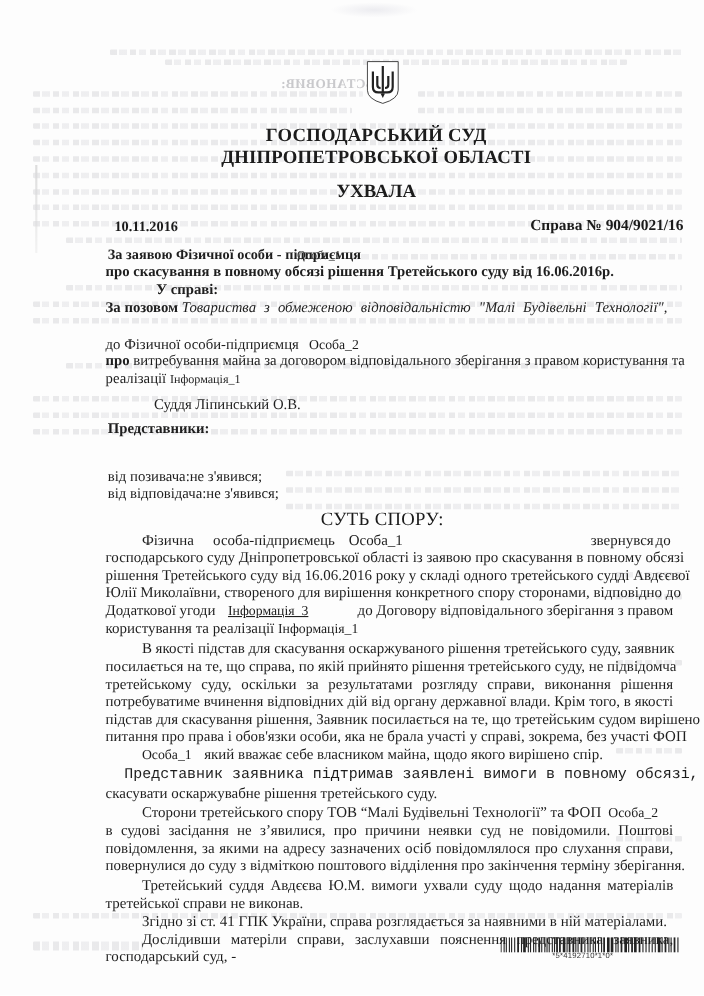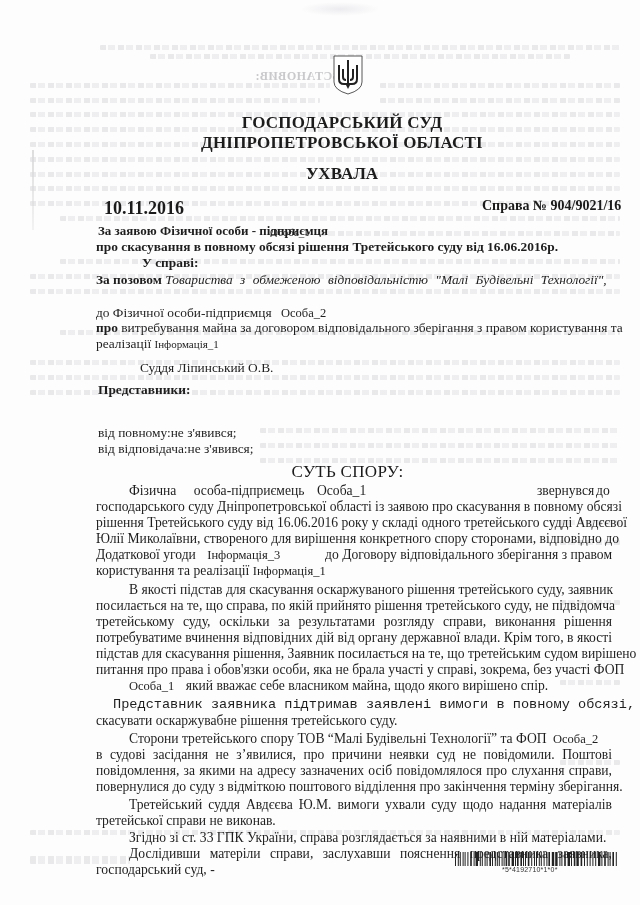--- a/index.html
+++ b/index.html
@@ -76,21 +76,21 @@
     .doc-type {
       position: absolute;
       top: 164px; left: 22px; width: 640px;
       text-align: center;
       font-weight: bold;
       font-size: 17px;
       color: #1c1c1c;
     }
     .date {
       position: absolute; left: 104px; top: 198px;
-      font-weight: bold; font-size: 18px;
+      font-weight: bold; font-size: 13px;
     }
     .case-no {
       position: absolute; left: 482px; top: 198px;
       font-weight: bold; font-size: 14px;
       white-space: nowrap;
     }
     .txt {
       position: absolute;
       font-size: 13.4px;
       line-height: 16px;
@@ -219,38 +219,38 @@
     <span class="b">про</span>
     <span>витребування майна  за договором відповідального зберігання з правом користування та</span>
   </div>
   <div class="txt" style="left:96px;top:336px;">
     <span>реалізації</span>
     <span class="small">Інформація_1</span>
   </div>
 
   <div class="txt" style="left:103px;top:360px;margin-left:37px;">Суддя  Ліпинський О.В.</div>
   <div class="txt b" style="left:98px;top:382px;">Представники:</div>
-  <div class="txt" style="left:98px;top:425px;">від повному:не з'явився;</div>
+  <div class="txt" style="left:98px;top:425px;">від позивача:не з'явився;</div>
   <div class="txt" style="left:98px;top:441px;">від відповідача:не з'явився;</div>
 
   <div class="heading-spor">СУТЬ СПОРУ:</div>
 
   <div class="txt" style="left:129px;top:483px;width:483px;font-size:13.6px;">
     <span>Фізична</span>
     <span style="margin-left:14px;">особа-підприємець</span>
     <span style="position:absolute;left:188px;">Особа_1</span>
     <span style="position:absolute;left:408px;">звернувся</span>
     <span style="position:absolute;left:467px;">до</span>
   </div>
   <div class="just" style="top:499px;">господарського суду Дніпропетровської області із заявою про скасування в повному обсязі</div>
   <div class="just" style="top:515px;">рішення Третейського суду від 16.06.2016 року у складі одного третейського судді Авдєєвої</div>
   <div class="just" style="top:531px;">Юлії Миколаївни, створеного для вирішення конкретного спору сторонами, відповідно до</div>
   <div class="txt" style="left:96px;top:547px;width:516px;font-size:13.6px;">
     <span>Додаткової угоди</span>
-    <span class="mid" style="margin-left:8px;">Інформація_3</span>
+    <span class="mid" style="margin-left:8px;text-decoration:underline;">Інформація_3</span>
     <span style="position:absolute;right:0;">до Договору відповідального зберігання з правом</span>
   </div>
   <div class="txt" style="left:96px;top:563px;font-size:13.6px;">
     <span>користування та реалізації</span>
     <span class="mid">Інформація_1</span>
   </div>
 
   <div class="just" style="top:582px;left:129px;width:483px;">В якості підстав для скасування оскаржуваного рішення третейського суду, заявник</div>
   <div class="just" style="top:598px;">посилається на те, що справа, по якій прийнято рішення третейського суду, не підвідомча</div>
   <div class="just" style="top:614px;">третейському суду, оскільки за результатами розгляду справи, виконання рішення</div>
@@ -269,21 +269,21 @@
     <span>Сторони третейського спору ТОВ “Малі Будівельні Технології” та ФОП</span>
     <span class="mid" style="margin-left:3px;">Особа_2</span>
   </div>
   <div class="just" style="top:747px;">в судові засідання не з’явилися, про причини неявки суд не повідомили. Поштові</div>
   <div class="just" style="top:763px;">повідомлення, за якими на адресу зазначених осіб повідомлялося про слухання справи,</div>
   <div class="just last" style="top:779px;">повернулися до суду з відміткою поштового відділення про закінчення терміну зберігання.</div>
 
   <div class="just" style="top:797px;left:129px;width:483px;">Третейський суддя Авдєєва Ю.М. вимоги ухвали суду щодо надання матеріалів</div>
   <div class="just last" style="top:813px;">третейської справи не виконав.</div>
 
-  <div class="just last" style="top:830px;left:129px;width:483px;">Згідно зі ст. 33 ГПК України, справа розглядається за наявними в ній матеріалами.</div>
+  <div class="just last" style="top:830px;left:129px;width:483px;">Згідно зі ст. 41 ГПК України, справа розглядається за наявними в ній матеріалами.</div>
 
   <div class="just" style="top:846px;left:129px;width:483px;">Дослідивши матеріли справи, заслухавши пояснення представника заявника,</div>
   <div class="just last" style="top:862px;">господарський суд, -</div>
 
   <div class="barcode">
     <svg id="barcode-svg" viewBox="0 0 165 14" preserveAspectRatio="none" xmlns="http://www.w3.org/2000/svg">
         <rect x="0.0" y="0" width="1" height="14" fill="#222"></rect>
         <rect x="2.8" y="0" width="1" height="14" fill="#222"></rect>
         <rect x="4.8" y="0" width="1" height="14" fill="#222"></rect>
         <rect x="7.6" y="0" width="1" height="14" fill="#222"></rect>

